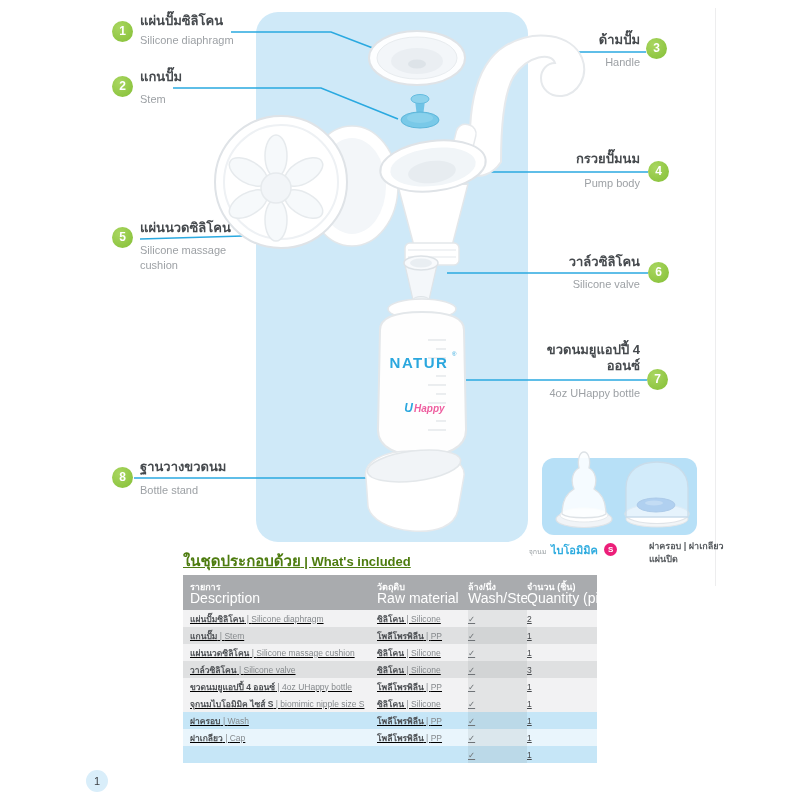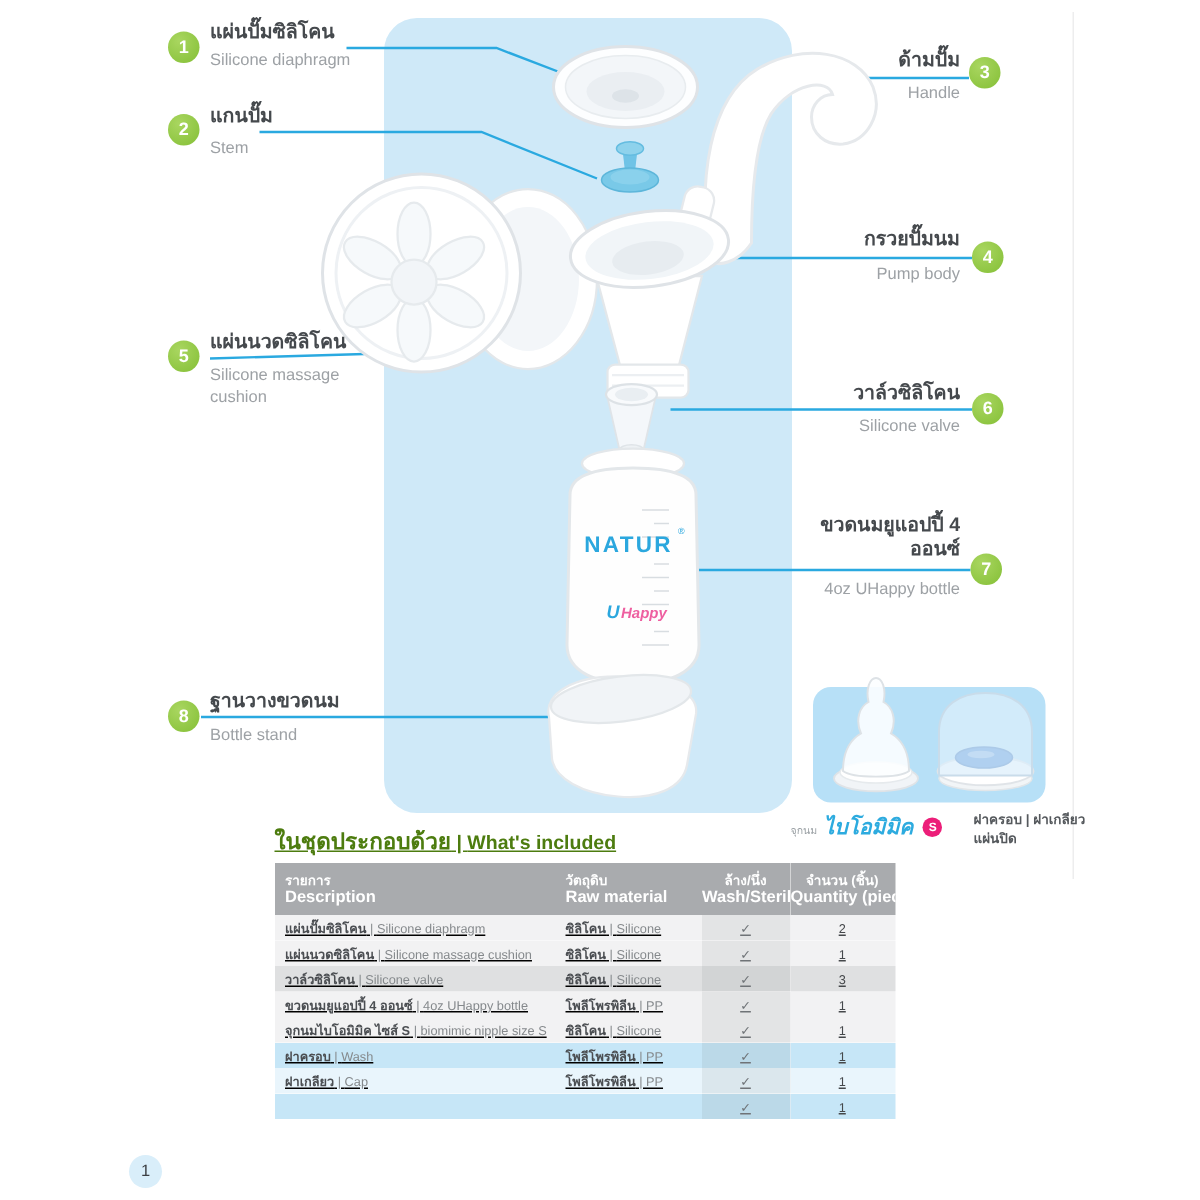--- a/index.html
+++ b/index.html
@@ -22,39 +22,39 @@
   .co-thai{position:absolute;font-size:13px;font-weight:bold;color:#45494d;line-height:15px;}
   .co-eng{position:absolute;font-size:11px;color:#9da1a5;line-height:15px;}
   .ra{text-align:right;}
   
   .inset-box{
     position:absolute;left:542px;top:458px;width:155px;height:77px;
     background:#b7e0f7;border-radius:12px;
   }
   .cap-nipple{position:absolute;left:527px;top:540px;width:92px;text-align:center;white-space:nowrap;}
   .cap-nipple .pre{font-size:7px;color:#9aa0a4;}
-  .cap-nipple .name{font-size:14px;font-weight:bold;font-style:italic;color:#2dabdf;margin-top:40px;}
+  .cap-nipple .name{font-size:11px;font-weight:bold;color:#2dabdf;margin-top:40px;}
   .badge-s{
     display:inline-block;width:13px;height:13px;border-radius:50%;background:#ec1e79;
     color:#fff;font-size:8px;font-weight:bold;line-height:13px;text-align:center;
     vertical-align:middle;margin-left:2px;font-style:normal;
   }
   .cap-caps{position:absolute;left:649px;top:540px;width:86px;font-size:9px;font-weight:bold;color:#55595d;line-height:13px;}
   
   .table-wrap{position:absolute;left:183px;top:549px;width:414px;}
   .tbl-title{height:26px;color:#4d7c0f;white-space:nowrap;text-decoration:underline;}
   .tt-thai{font-size:15px;font-weight:bold;}
   .tt-sep,.tt-eng{font-size:13px;font-weight:bold;}
   table.parts{border-collapse:collapse;table-layout:fixed;width:414px;}
   table.parts th,table.parts td{margin:0;border:0;overflow:hidden;white-space:nowrap;}
   thead th{background:#a9abae;color:#fff;height:33px;vertical-align:middle;font-weight:normal;}
   .h-thai{font-size:9px;font-weight:bold;line-height:12px;}
-  .h-eng{font-size:11px;line-height:11px;font-weight:bold;}
+  .h-eng{font-size:14px;line-height:11px;}
   th.al,td.al{text-align:left;padding-left:7px;}
-  th.ac,td.ac{text-align:center;padding-left:0;}
+  th.ac,td.ac{text-align:left;padding-left:0;}
   table.parts td{height:15px;font-size:8.5px;line-height:12px;text-decoration:underline;}
   td .th{font-weight:bold;color:#4b4e52;}
   td .sep,td .en{color:#85898c;}
   td.c-wash{font-size:8px;color:#6f7377;}
   td.c-qty{font-size:9px;color:#45484b;}
   .wash-band{background:rgba(100,105,110,0.10);}
   .row-light{background:#f2f2f3;}
   .row-dark{background:#dfe0e1;}
   .row-blue-light{background:#e9f5fc;}
   .row-blue-dark{background:#c6e6f7;}
@@ -255,20 +255,26 @@
         </th>
       </tr>
     </thead>
     <tbody>
         <tr class="row-light">
           <td class="al c-desc"><span class="th">แผ่นปั๊มซิลิโคน</span><span class="sep"> | </span><span class="en">Silicone diaphragm</span></td>
           <td class="al c-mat"><span class="th">ซิลิโคน</span><span class="sep"> | </span><span class="en">Silicone</span></td>
           <td class="ac c-wash wash-band">✓</td>
           <td class="ac c-qty">2</td>
         </tr>
+        <tr class="row-dark">
+          <td class="al c-desc"><span class="th">แกนปั๊ม</span><span class="sep"> | </span><span class="en">Stem</span></td>
+          <td class="al c-mat"><span class="th">โพลีโพรพิลีน</span><span class="sep"> | </span><span class="en">PP</span></td>
+          <td class="ac c-wash wash-band">✓</td>
+          <td class="ac c-qty">1</td>
+        </tr>
         <tr class="row-light">
           <td class="al c-desc"><span class="th">แผ่นนวดซิลิโคน</span><span class="sep"> | </span><span class="en">Silicone massage cushion</span></td>
           <td class="al c-mat"><span class="th">ซิลิโคน</span><span class="sep"> | </span><span class="en">Silicone</span></td>
           <td class="ac c-wash wash-band">✓</td>
           <td class="ac c-qty">1</td>
         </tr>
         <tr class="row-dark">
           <td class="al c-desc"><span class="th">วาล์วซิลิโคน</span><span class="sep"> | </span><span class="en">Silicone valve</span></td>
           <td class="al c-mat"><span class="th">ซิลิโคน</span><span class="sep"> | </span><span class="en">Silicone</span></td>
           <td class="ac c-wash wash-band">✓</td>

